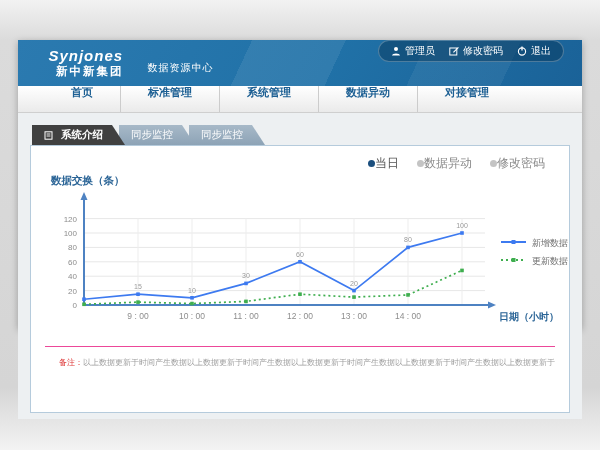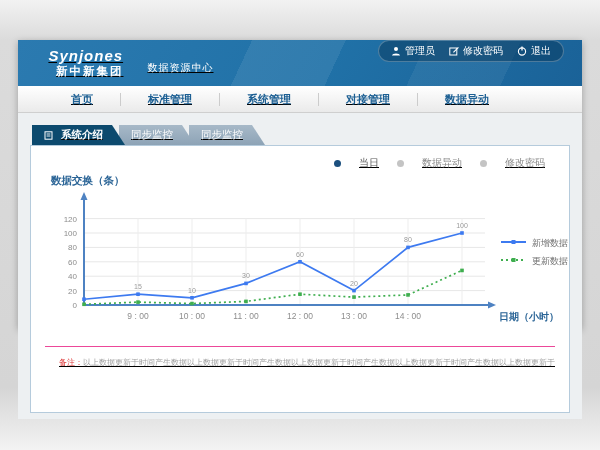--- a/index.html
+++ b/index.html
@@ -1,56 +1,56 @@
 <!DOCTYPE html>
 <html><head>
 <meta charset="utf-8">
 <style>
   * { margin:0; padding:0; box-sizing:border-box; }
   html,body { width:600px; height:450px; overflow:hidden;
     font-family:"Liberation Sans", sans-serif; }
   body { background:linear-gradient(180deg,#f2f2f2 0%,#dbdbdb 9%,#d5d5d5 86%,#f3f3f3 100%); position:relative; }
 
   .window { position:absolute; left:18px; top:40px; width:564px; height:288px;
-    background:#edf0f2; box-shadow:0 2px 7px rgba(0,0,0,.28);text-decoration:underline; }
+    background:#edf0f2; box-shadow:0 2px 7px rgba(0,0,0,.28); }
 
   
   .hdr { position:relative; height:46px; overflow:hidden;
     background:linear-gradient(120deg,#2b7ab0 0%,#2071a7 55%,#1a6298 100%); display:flex; align-items:center; }
   .hdr::after { content:''; position:absolute; inset:0; pointer-events:none;
     background:linear-gradient(115deg,rgba(255,255,255,0) 40%,rgba(255,255,255,.08) 40%,rgba(255,255,255,.08) 56%,rgba(255,255,255,0) 56%,rgba(255,255,255,0) 70%,rgba(255,255,255,.06) 70%,rgba(255,255,255,.06) 86%,rgba(255,255,255,0) 86%); }
   .logo { margin-left:30px; color:#fff; text-align:center; line-height:1.1; z-index:1; }
   .logo .en { font-size:15px; font-weight:bold; letter-spacing:1px; font-style:italic; }
   .logo .cn { font-size:11.5px; font-weight:bold; letter-spacing:2px;margin-left:8px; }
   .app-title { color:#fff; font-size:10px; margin-left:24px; margin-top:10px; letter-spacing:1px; z-index:1; }
   .user-pill { position:absolute; right:18px; top:0; height:22px; z-index:2;
     background:rgba(6,50,84,.45); border:1px solid rgba(255,255,255,.25); border-radius:11px;
     display:flex; align-items:center; padding:0 12px; gap:14px; }
   .user-item { display:flex; align-items:center; gap:4px; color:#fff; font-size:10px; cursor:pointer; white-space:nowrap; }
   .user-item svg { display:block; }
 
   
   .nav { height:27px; background:linear-gradient(#ffffff,#eaeaea); border-bottom:1px solid #cfcfcf;
-    display:flex; align-items:center; padding-left:26px; }
+    display:flex; padding-left:26px; }
   .nav-item { font-size:11px; font-weight:bold; color:#1c5f93; padding:0 27px; line-height:13px; cursor:pointer; }
   .nav-item + .nav-item { border-left:1px solid #cccccc; }
 
   
   .content { height:306px; background:#edf0f2; padding:12px 12px 0 12px; }
   .tabs { display:flex; height:20px; margin-left:2px; position:relative; }
   .tab { height:20px; display:flex; align-items:center; gap:5px; color:#fff; font-size:10.5px;
     padding:0 22px 0 12px; clip-path:polygon(0 0,calc(100% - 13px) 0,100% 100%,0 100%); cursor:pointer; }
-  .tab.active { background:#0c4a6e; z-index:3; font-weight:bold;gap:8px; }
+  .tab.active { background:#404040; z-index:3; font-weight:bold;gap:8px; }
   .tab.inactive { background:linear-gradient(#a7b9c8,#8da3b6); z-index:2; margin-left:-6px; }
   .tab.inactive:last-child { z-index:1; }
 
   .card { background:#ffffff; border:1px solid #b5cbdc; height:268px; position:relative; }
 
   .filters { display:flex; justify-content:flex-end; gap:18px; padding:10px 24px 0 0; height:24px; }
-  .filter { display:flex; align-items:center; gap:18px; font-size:10px; color:#8a8a8a; cursor:pointer; }
+  .filter { display:flex; align-items:center; gap:0; font-size:12px; color:#8a8a8a; cursor:pointer; }
   .filter .dot { width:7px; height:7px; border-radius:50%; background:#c4c4c4; }
   .filter.selected .dot { background:#1b4f7e; }
   .filter.selected { color:#555; }
 
   .chart-wrap { padding-left:8px; }
   svg { display:block; }
 
   .footnote { border-top:1px solid #ec4899; margin:8px 14px 0 14px; padding:10px 14px 0 14px;
     font-size:8px; color:#9d9d9d; letter-spacing:0; white-space:nowrap; }
   .footnote .red { color:#dd3333; }
@@ -89,22 +89,22 @@
         </svg>
         <span>退出</span>
       </div>
     </div>
   </div>
 
   <div class="nav">
     <div class="nav-item">首页</div>
     <div class="nav-item">标准管理</div>
     <div class="nav-item">系统管理</div>
+    <div class="nav-item">数据异动</div>
     <div class="nav-item">对接管理</div>
-    <div class="nav-item">数据异动</div>
   </div>
 
   <div class="content">
 
     <div class="tabs">
       <div class="tab active">
         <svg width="9" height="9" viewBox="0 0 9 9">
           <rect x="1" y="0.8" width="7" height="7.4" fill="none" stroke="#fff" stroke-width="1"></rect>
           <line x1="2.6" y1="3" x2="6.4" y2="3" stroke="#fff" stroke-width="0.9"></line>
           <line x1="2.6" y1="5" x2="6.4" y2="5" stroke="#fff" stroke-width="0.9"></line>

